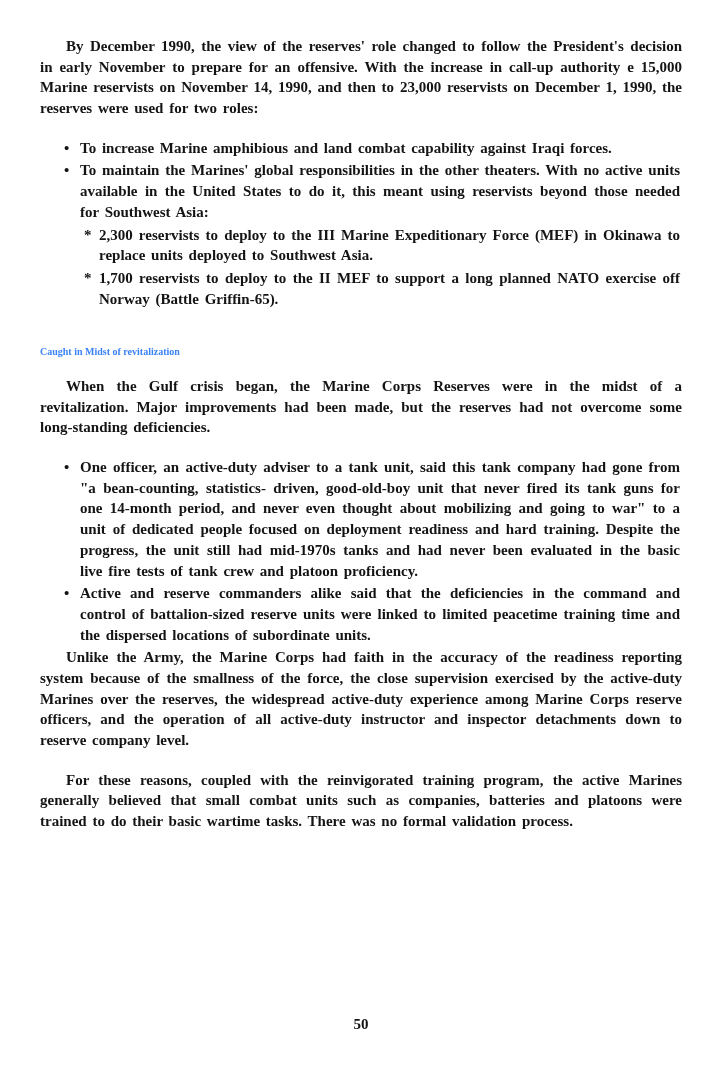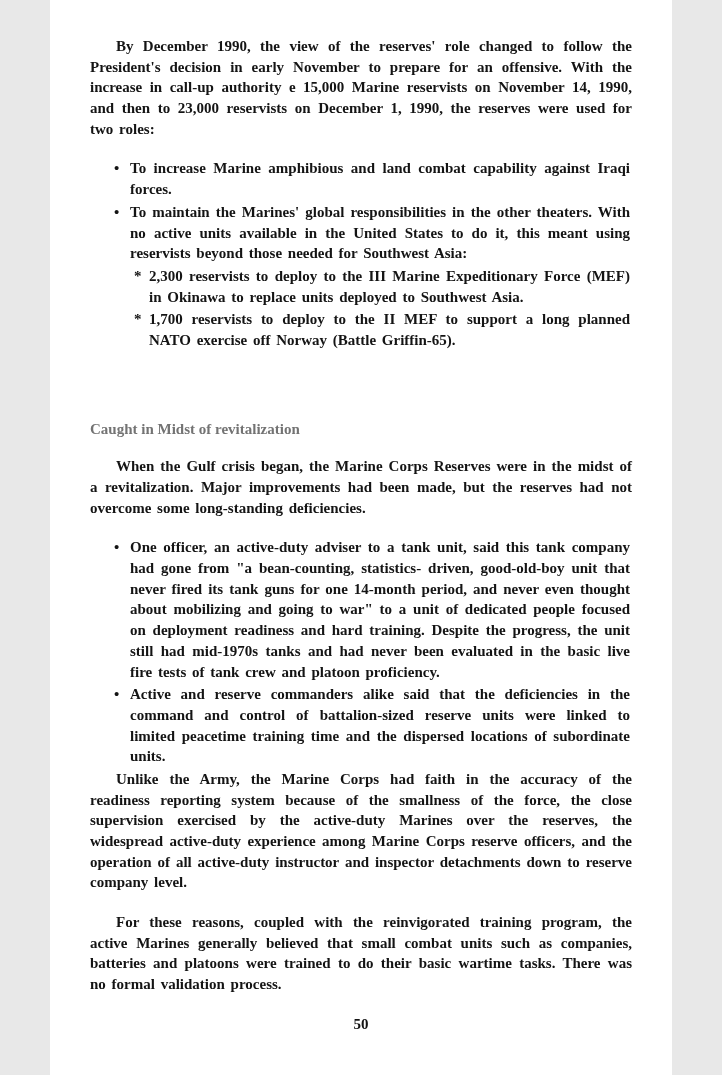--- a/index.html
+++ b/index.html
@@ -1,18 +1,18 @@
 <!DOCTYPE html>
 <html><head>
 <meta charset="utf-8">
 <style>
   html, body { margin: 0; padding: 0; background: #e8e8e8; }
   .page {
     position: relative;
-    width: 622px;
+    width: 722px;
     height: 1075px;
     margin: 0 auto;
     background: #ffffff;
     box-sizing: border-box;
     padding: 36px 40px 0 40px;
     font-family: "Liberation Serif", serif;
     font-weight: bold;
     color: #141414;
     font-size: 15px;
     line-height: 1.38;
@@ -48,23 +48,23 @@
     width: 15px;
     flex: 0 0 auto;
   }
   .sub-text {
     flex: 1 1 auto;
     text-align: justify;
     word-spacing: 2px;
     padding-right: 2px;
   }
   h2.section-heading {
-    color: #737373;
-    font-size: 15px;
-    margin: 68px 0 17px 0;
+    color: #3b82f6;
+    font-size: 10px;
+    margin: 36px 0 17px 0;
     font-weight: bold;
     font-family: "Liberation Serif", serif;
   }
   .page-number {
     position: absolute;
     bottom: 40px;
     left: 0;
     width: 100%;
     text-align: center;
     font-weight: bold;

